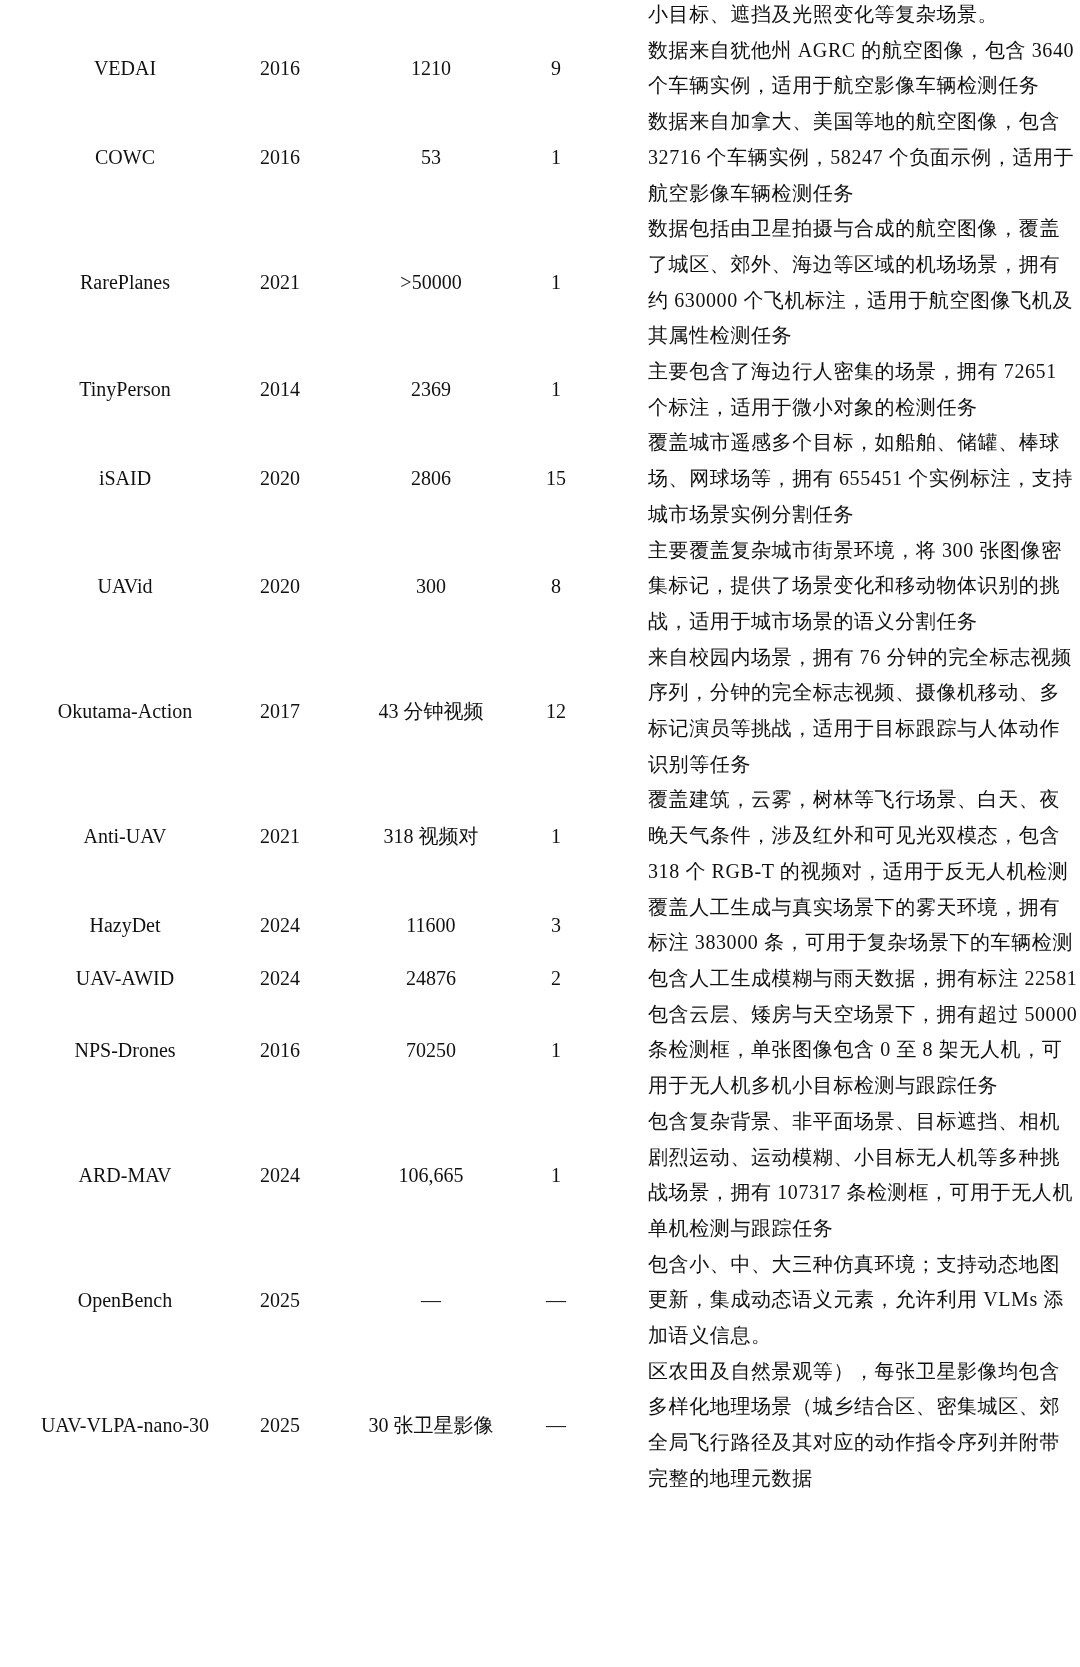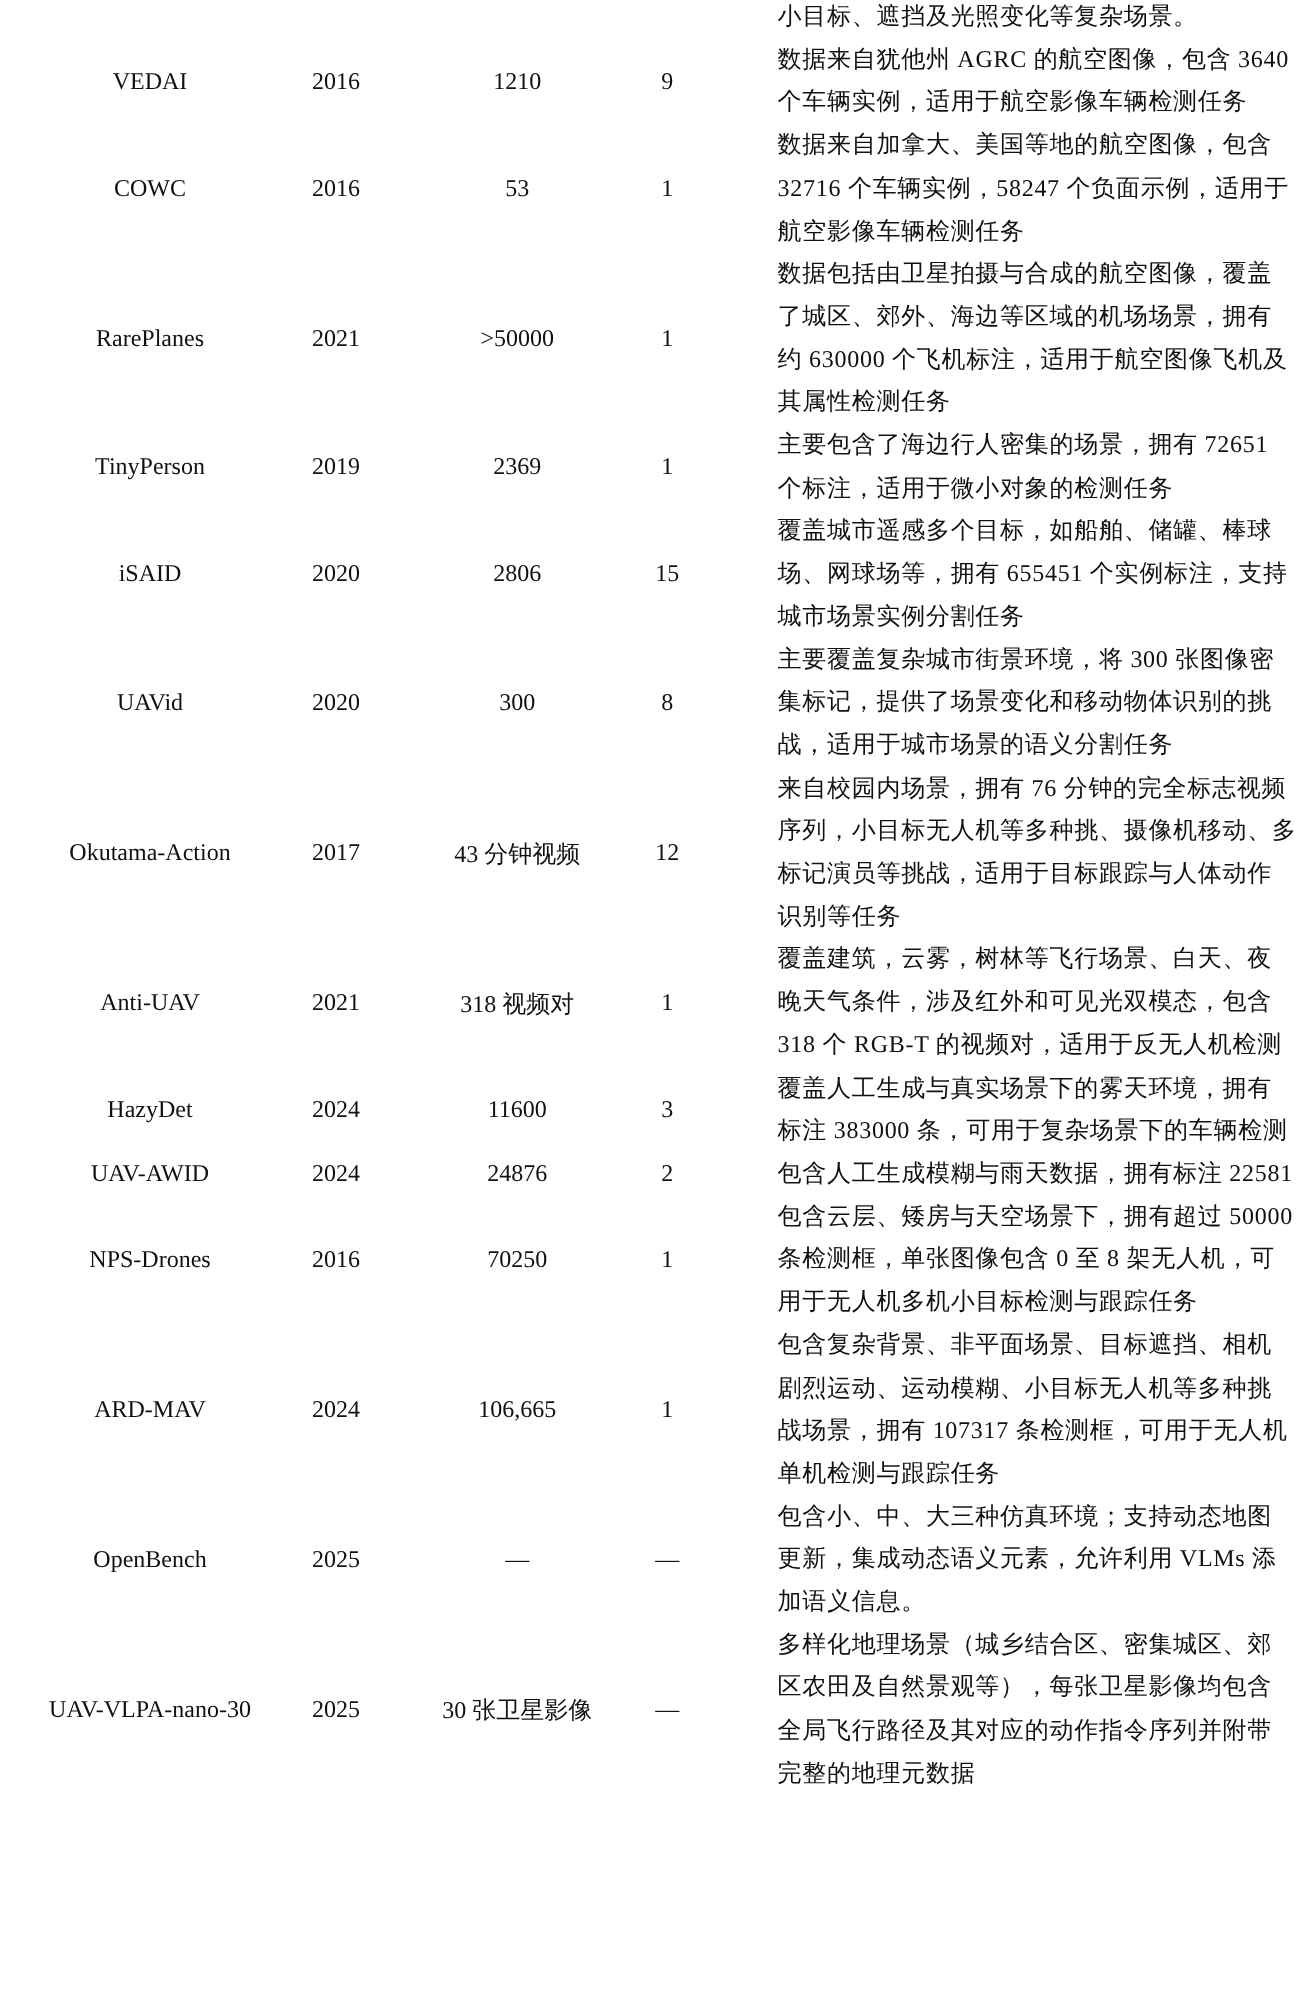--- a/index.html
+++ b/index.html
@@ -96,21 +96,21 @@
     <div class="cell c-desc">
       <span class="line">数据包括由卫星拍摄与合成的航空图像，覆盖</span>
       <span class="line">了城区、郊外、海边等区域的机场场景，拥有</span>
       <span class="line">约 630000 个飞机标注，适用于航空图像飞机及</span>
       <span class="line">其属性检测任务</span>
     </div>
   </div>
 
   <div class="row">
     <div class="cell c-name">TinyPerson</div>
-    <div class="cell c-year">2019</div>
+    <div class="cell c-year">2014</div>
     <div class="cell c-size">2369</div>
     <div class="cell c-cls">1</div>
     <div class="cell c-desc">
       <span class="line">主要包含了海边行人密集的场景，拥有 72651</span>
       <span class="line">个标注，适用于微小对象的检测任务</span>
     </div>
   </div>
 
   <div class="row">
     <div class="cell c-name">iSAID</div>
@@ -136,21 +136,21 @@
     </div>
   </div>
 
   <div class="row">
     <div class="cell c-name">Okutama-Action</div>
     <div class="cell c-year">2017</div>
     <div class="cell c-size">43 分钟视频</div>
     <div class="cell c-cls">12</div>
     <div class="cell c-desc">
       <span class="line">来自校园内场景，拥有 76 分钟的完全标志视频</span>
-      <span class="line">序列，小目标无人机等多种挑、摄像机移动、多</span>
+      <span class="line">序列，分钟的完全标志视频、摄像机移动、多</span>
       <span class="line">标记演员等挑战，适用于目标跟踪与人体动作</span>
       <span class="line">识别等任务</span>
     </div>
   </div>
 
   <div class="row">
     <div class="cell c-name">Anti-UAV</div>
     <div class="cell c-year">2021</div>
     <div class="cell c-size">318 视频对</div>
     <div class="cell c-cls">1</div>
@@ -218,20 +218,20 @@
       <span class="line">加语义信息。</span>
     </div>
   </div>
 
   <div class="row">
     <div class="cell c-name">UAV-VLPA-nano-30</div>
     <div class="cell c-year">2025</div>
     <div class="cell c-size">30 张卫星影像</div>
     <div class="cell c-cls">—</div>
     <div class="cell c-desc">
+      <span class="line">区农田及自然景观等），每张卫星影像均包含</span>
       <span class="line">多样化地理场景（城乡结合区、密集城区、郊</span>
-      <span class="line">区农田及自然景观等），每张卫星影像均包含</span>
       <span class="line">全局飞行路径及其对应的动作指令序列并附带</span>
       <span class="line">完整的地理元数据</span>
     </div>
   </div>
 
 </div>
 
 </body></html>

